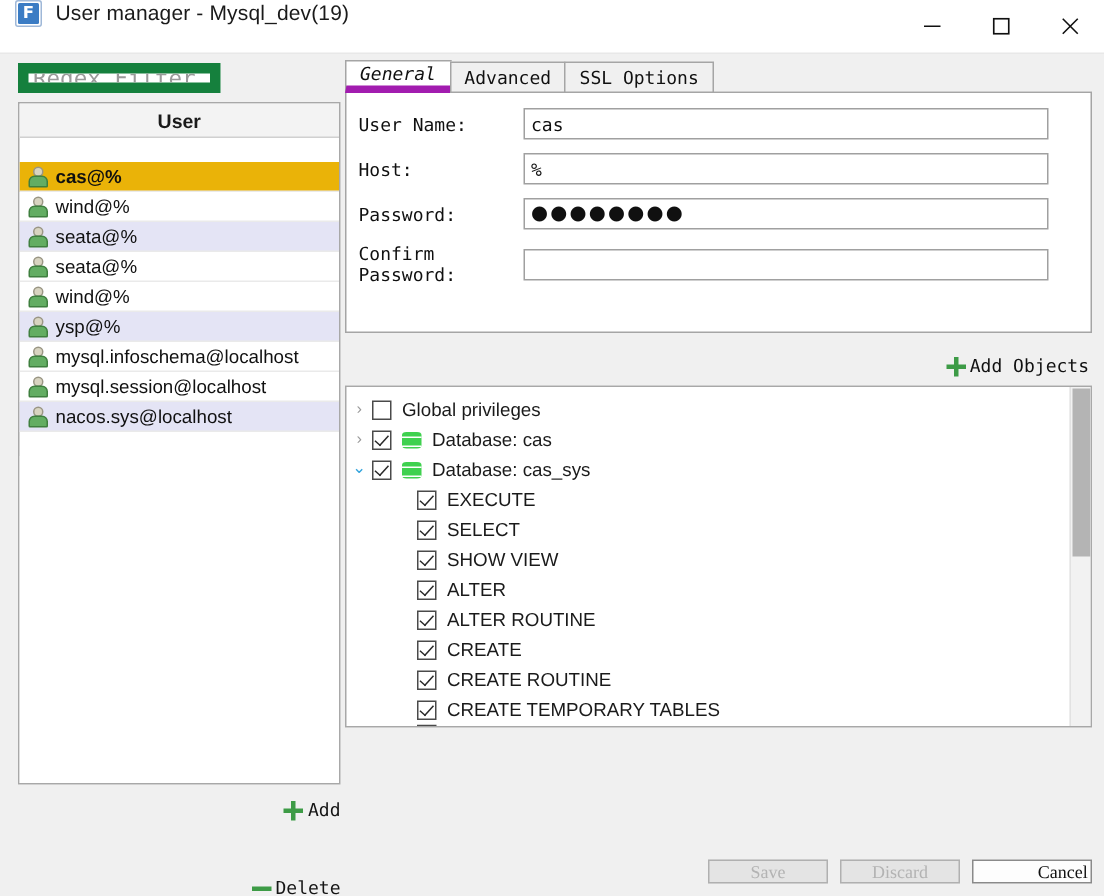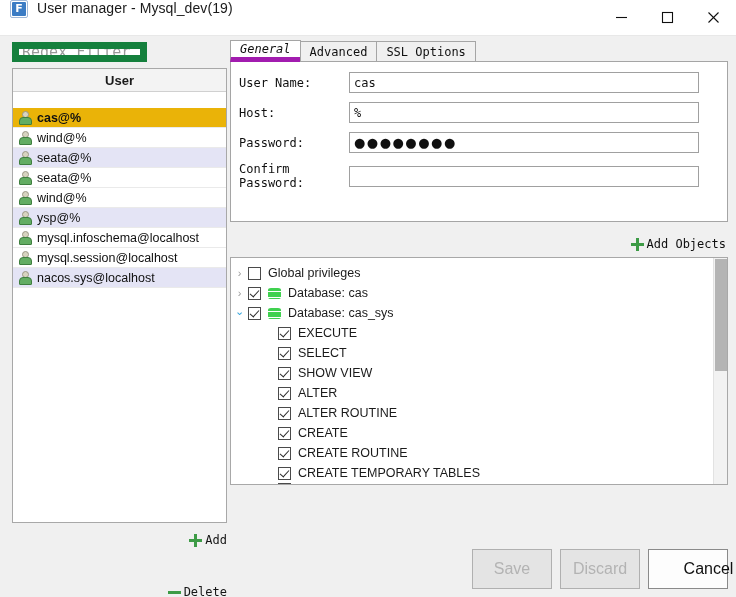--- a/index.html
+++ b/index.html
@@ -345,24 +345,24 @@
   }
 
   
   #bottom-bar {
     position: absolute;
     right: 8px; bottom: 8px;
     display: flex;
     gap: 8px;
   }
   .dlg-btn {
-    width: 80px; height: 40px;
+    width: 80px; height: 16px;
     display: flex; align-items: center; justify-content: center;
-    font-family: Liberation Sans, sans-serif;
-    font-size: 16px;
+    font-family: Liberation Serif, serif;
+    font-size: 12px;
     border: 1px solid #b0b0b0;
     background: #e4e4e4;
     color: #b3b3b3;
   }
   .dlg-btn.enabled {
     background: #fdfdfd;
     border: 1px solid #8a8a8a;
     color: #101010;
     padding-left: 41px;
   }

